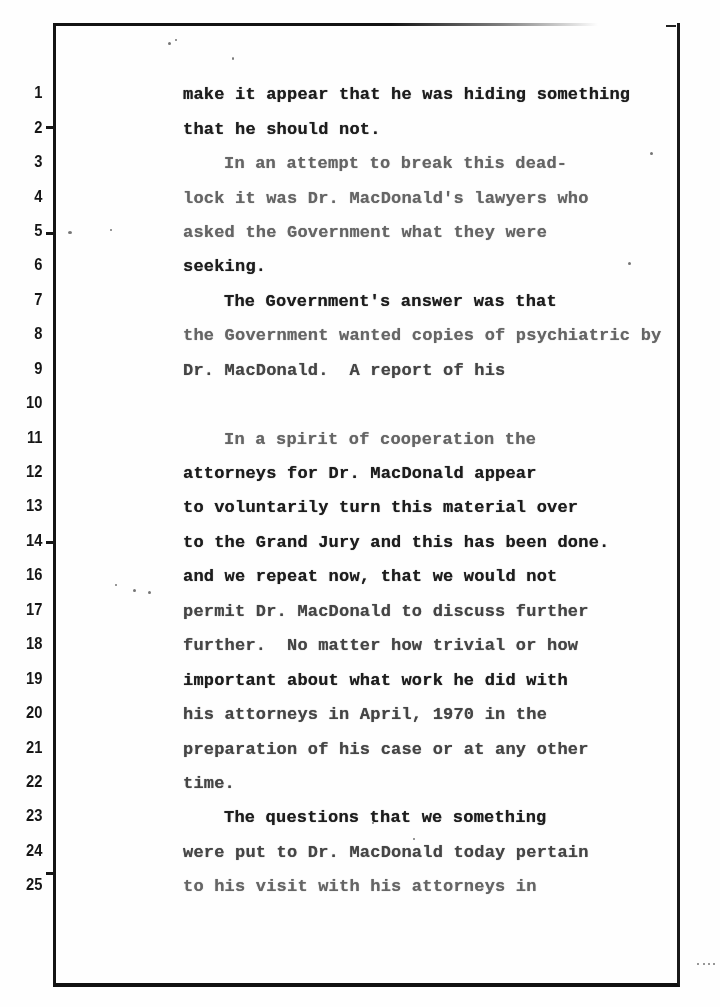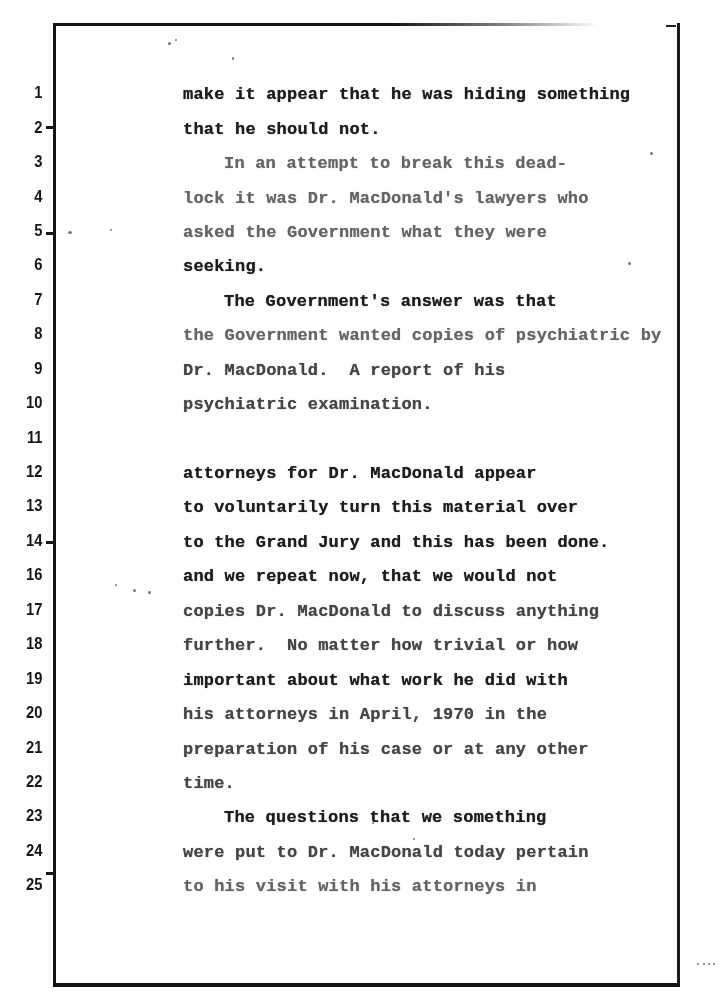--- a/index.html
+++ b/index.html
@@ -139,44 +139,44 @@
       <div class="row">
         <span class="num">8</span>
         <span class="txt">the Government wanted copies of psychiatric by</span>
       </div>
       <div class="row">
         <span class="num">9</span>
         <span class="txt">Dr. MacDonald.  A report of his</span>
       </div>
       <div class="row">
         <span class="num">10</span>
-        <span class="txt">psychiatric examination.</span>
       </div>
       <div class="row">
         <span class="num">11</span>
+        <span class="txt indent">In a spirit of cooperation the</span>
       </div>
       <div class="row">
         <span class="num">12</span>
         <span class="txt">attorneys for Dr. MacDonald appear</span>
       </div>
       <div class="row">
         <span class="num">13</span>
         <span class="txt">to voluntarily turn this material over</span>
       </div>
       <div class="row">
         <span class="num">14</span>
         <span class="txt">to the Grand Jury and this has been done.</span>
       </div>
       <div class="row">
         <span class="num">16</span>
         <span class="txt">and we repeat now, that we would not</span>
       </div>
       <div class="row">
         <span class="num">17</span>
-        <span class="txt">copies Dr. MacDonald to discuss anything</span>
+        <span class="txt">permit Dr. MacDonald to discuss further</span>
       </div>
       <div class="row">
         <span class="num">18</span>
         <span class="txt">further.  No matter how trivial or how</span>
       </div>
       <div class="row">
         <span class="num">19</span>
         <span class="txt">important about what work he did with</span>
       </div>
       <div class="row">

